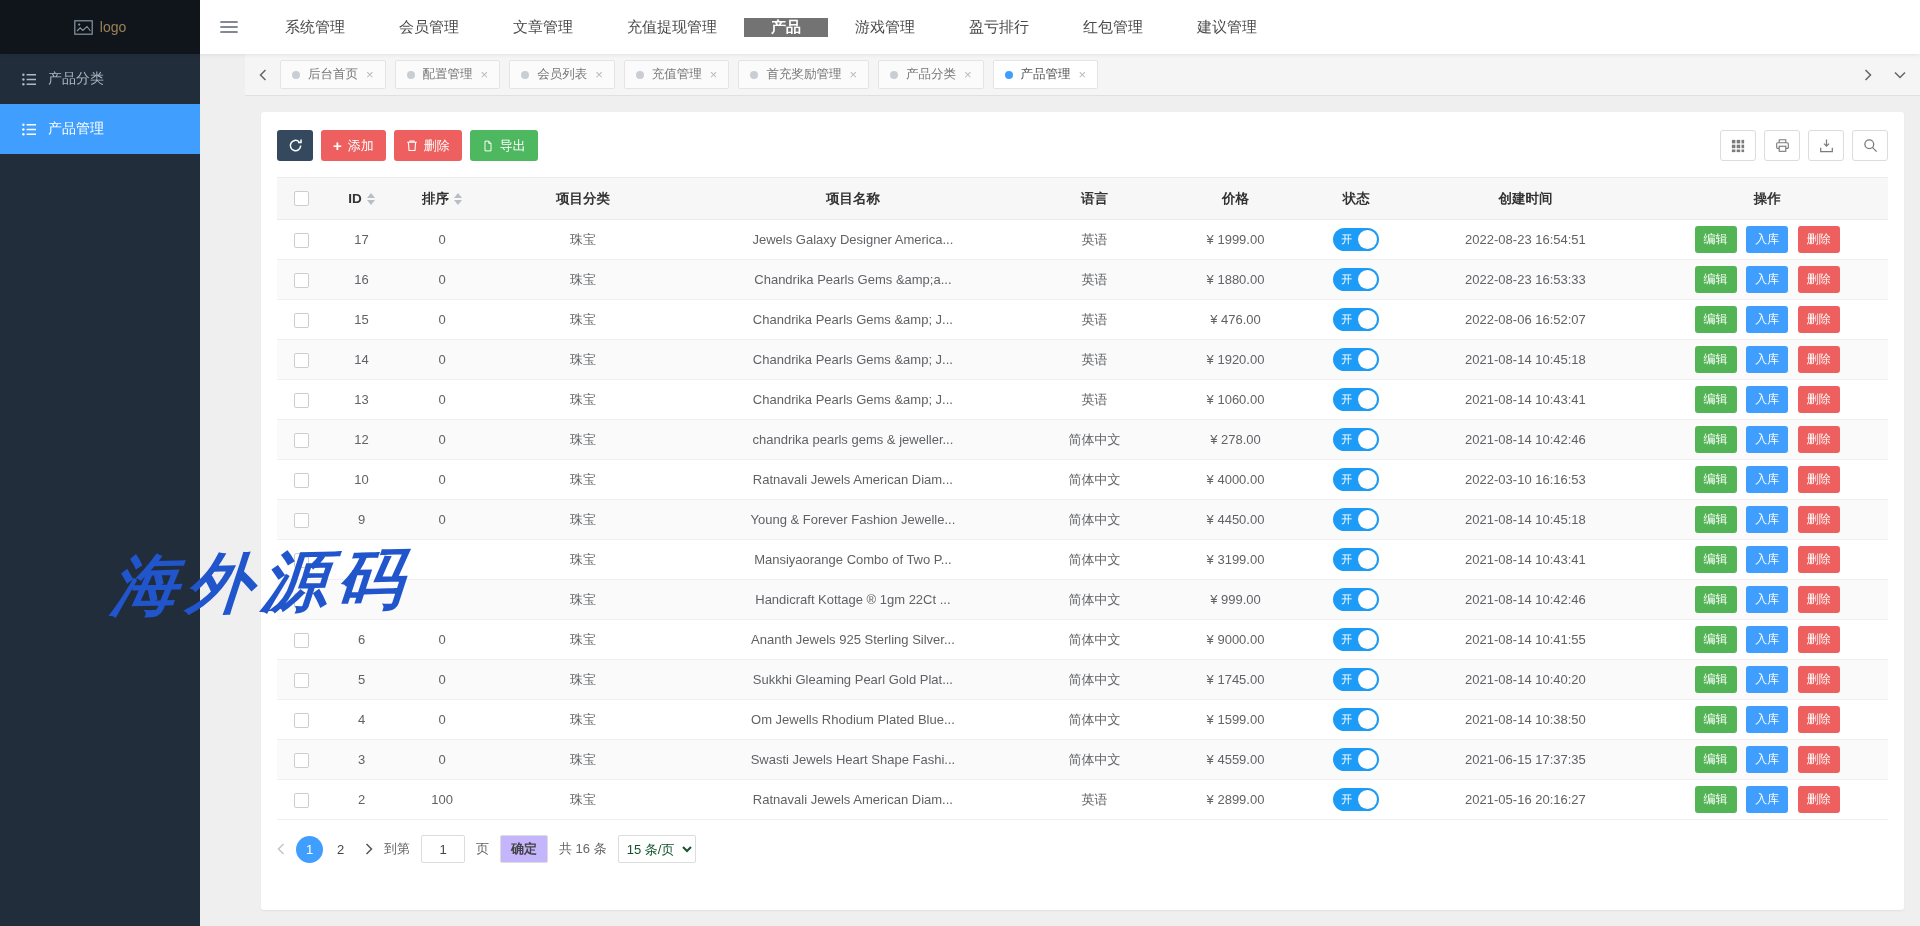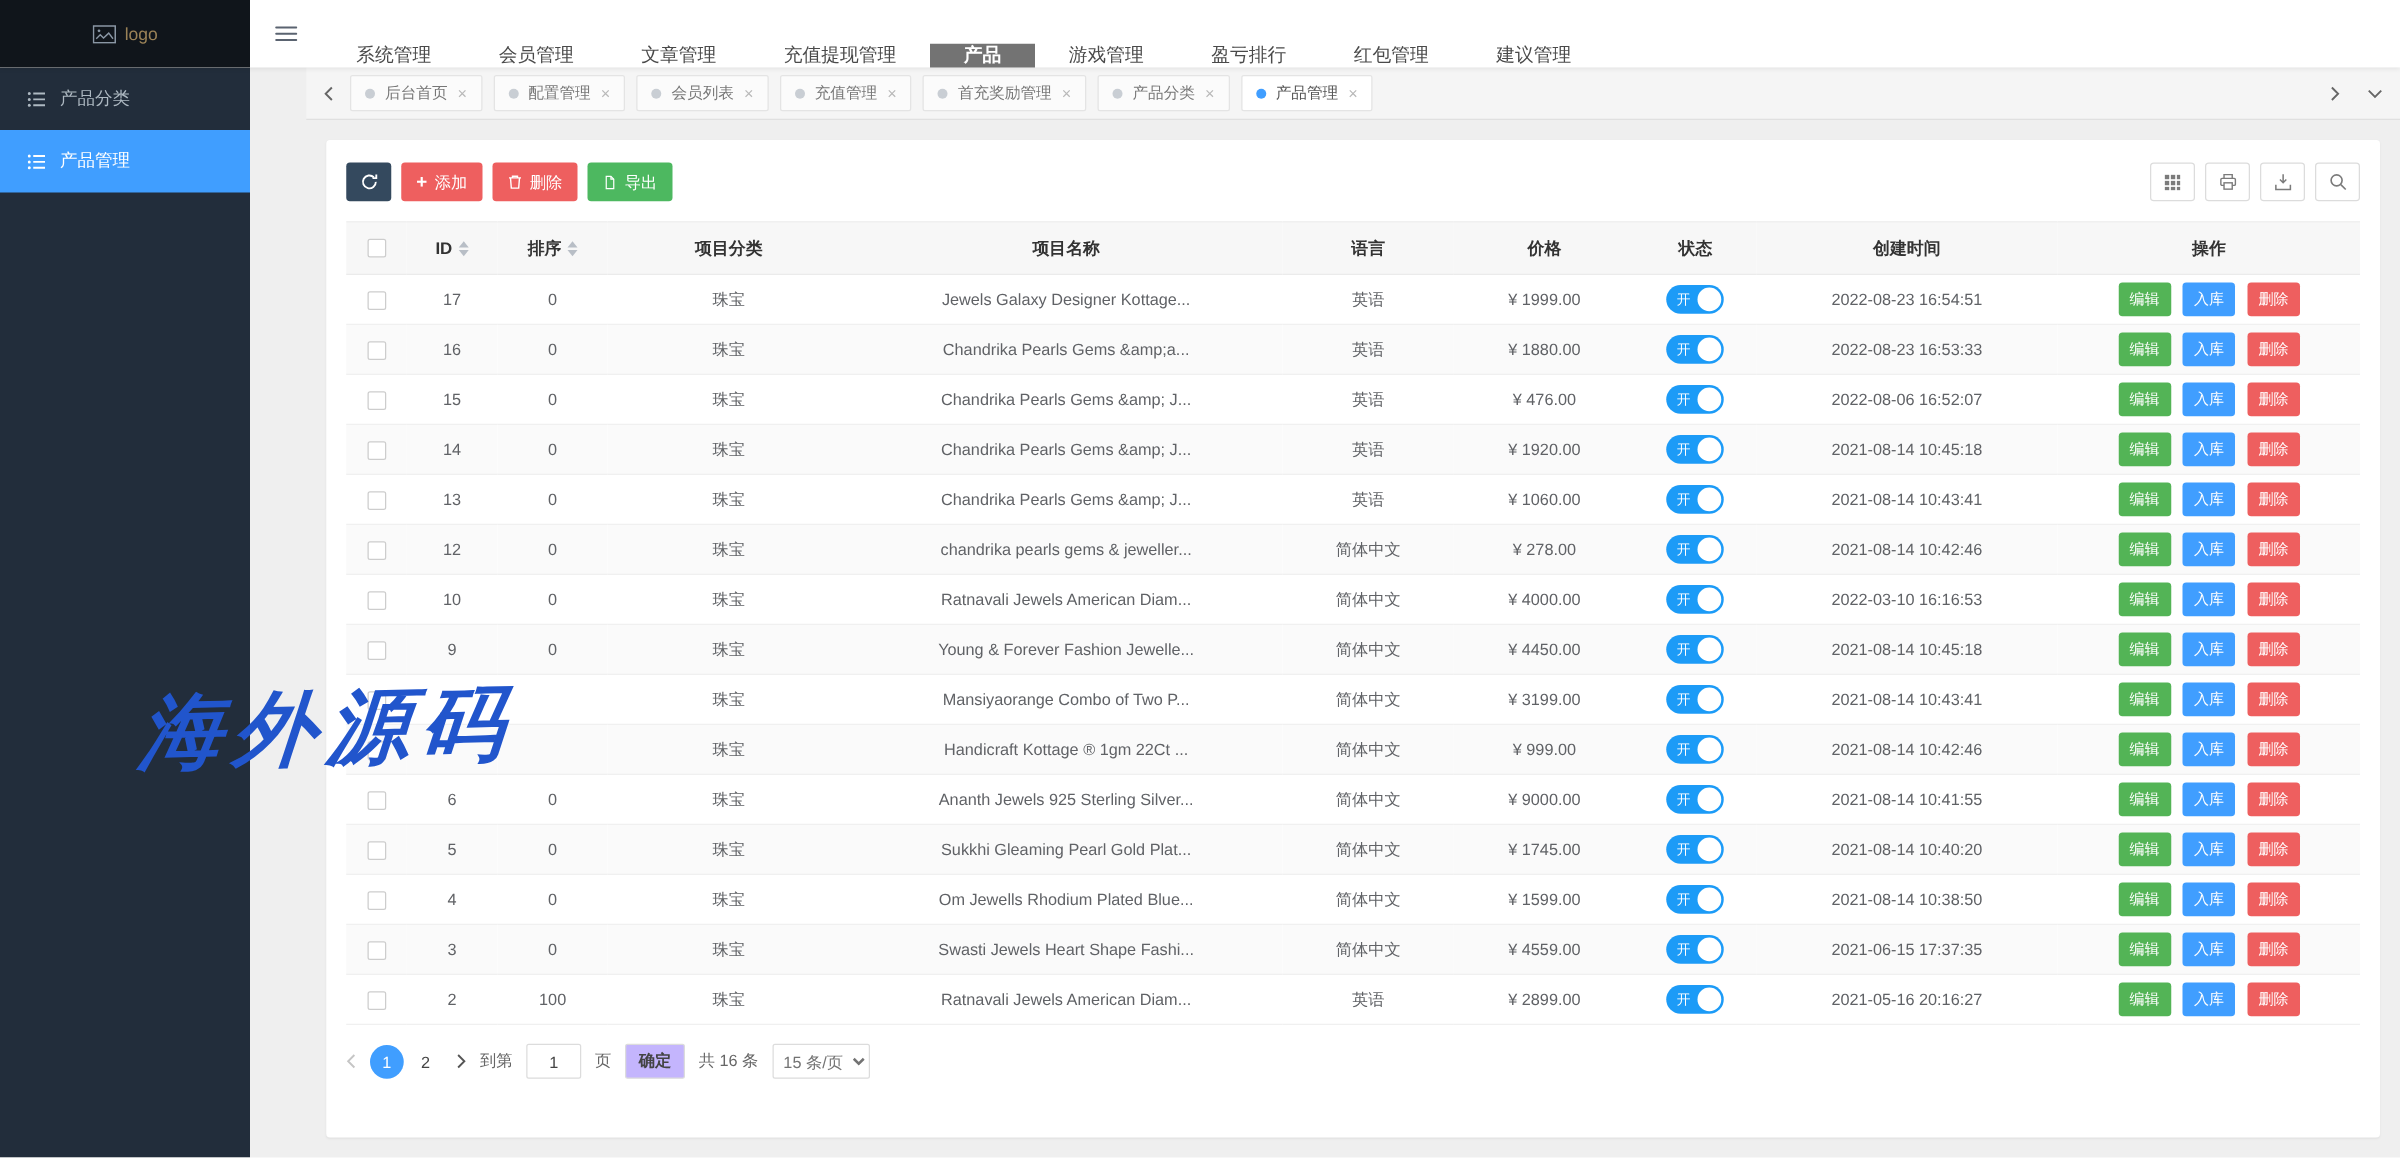--- a/index.html
+++ b/index.html
@@ -9,21 +9,21 @@
     background: #efefef; color: #333; font-size: 14px;
   }
   .app { display: flex; flex-direction: column; width: 1920px; height: 926px; }
 
   
   .topbar { height: 54px; background: #fff; display: flex; align-items: stretch;
             box-shadow: 0 1px 4px rgba(0,0,0,.08); position: relative; z-index: 30; flex: none; }
   .logo-block { width: 200px; background: #10151b; color: #9a8257; display: flex;
                 align-items: center; justify-content: center; gap: 7px; font-size: 14px; flex: none; }
   .collapse-btn { width: 58px; display: flex; align-items: center; justify-content: center; color: #5a6370; cursor: pointer; }
-  .nav { display: flex; align-items: flex-end; }
+  .nav { display: flex; align-items: center; }
   .nav-item { display: flex; align-items: center; padding: 0 27px; font-size: 15px; color: #4a4a4a;
               cursor: pointer; text-decoration: none; }
   .nav-item.active { background: #737373; color: #fff; font-weight: bold; }
   .topbar-right { margin-left: auto; display: flex; align-items: center; gap: 24px; padding-right: 20px; color: #8a8f96; }
   .top-icon { cursor: pointer; display: flex; align-items: center; color: #9aa0a6; }
   .avatar { width: 30px; height: 30px; border-radius: 50%;
             background: radial-gradient(circle at 35% 30%, #b9a6f2, #7d6bd8 70%); border: 1px solid #e3e3e3; }
   .admin-menu { display: flex; align-items: center; gap: 5px; color: #8a8f96; font-size: 14px; cursor: pointer; }
   .vdots { font-size: 17px; color: #9aa0a6; cursor: pointer; }
 
@@ -96,21 +96,21 @@
   .pagination { display: flex; align-items: center; gap: 11px; margin-top: 15px; font-size: 13px; color: #666; }
   .pg-arrow { display: flex; align-items: center; cursor: pointer; color: #555; }
   .pg-arrow.disabled { color: #c5c5c5; }
   .page-num { width: 27px; height: 27px; border-radius: 50%; display: inline-flex; align-items: center;
               justify-content: center; cursor: pointer; color: #444; }
   .page-num.active { background: #409eff; color: #fff; }
   .goto-input { width: 44px; height: 28px; border: 1px solid #dcdcdc; border-radius: 2px; text-align: center;
                 font-size: 13px; color: #444; }
   .confirm-btn { height: 28px; padding: 0 10px; background: #c4b5fd; border: 1px solid #dcdcdc; border-radius: 2px;
                  font-size: 13px; font-weight: 700; color: #444; cursor: pointer; }
-  .page-size { height: 28px; border: 1px solid #dcdcdc; border-radius: 2px; font-size: 13px; color: #737373;
+  .page-size { height: 28px; border: 1px solid #dcdcdc; border-radius: 2px; font-size: 13px; color: #14532d;
                background: #fff; padding: 0 4px; }
 
   
   .watermark { position: absolute; left: 112px; top: 538px; z-index: 60; pointer-events: none;
                font-family: "DejaVu Serif", serif; font-style: italic; font-weight: 700;
                font-size: 66px; letter-spacing: 9px; color: #2155cc;
                transform: skewX(-6deg) rotate(-1.5deg); white-space: nowrap; }
 
   svg { display: block; }
 </style>
@@ -357,21 +357,21 @@
                 <th>创建时间</th>
                 <th>操作</th>
               </tr>
             </thead>
             <tbody>
               <tr>
                   <td><span class="cb"></span></td>
                   <td>17</td>
                   <td>0</td>
                   <td>珠宝</td>
-                  <td>Jewels Galaxy Designer Kottage...</td>
+                  <td>Jewels Galaxy Designer America...</td>
                   <td>英语</td>
                   <td>¥ 1999.00</td>
                   <td>
                     <span class="switch">
                       <span class="switch-label">开</span>
                       <span class="switch-knob"></span>
                     </span>
                   </td>
                   <td>2022-08-23 16:54:51</td>
                   <td>

